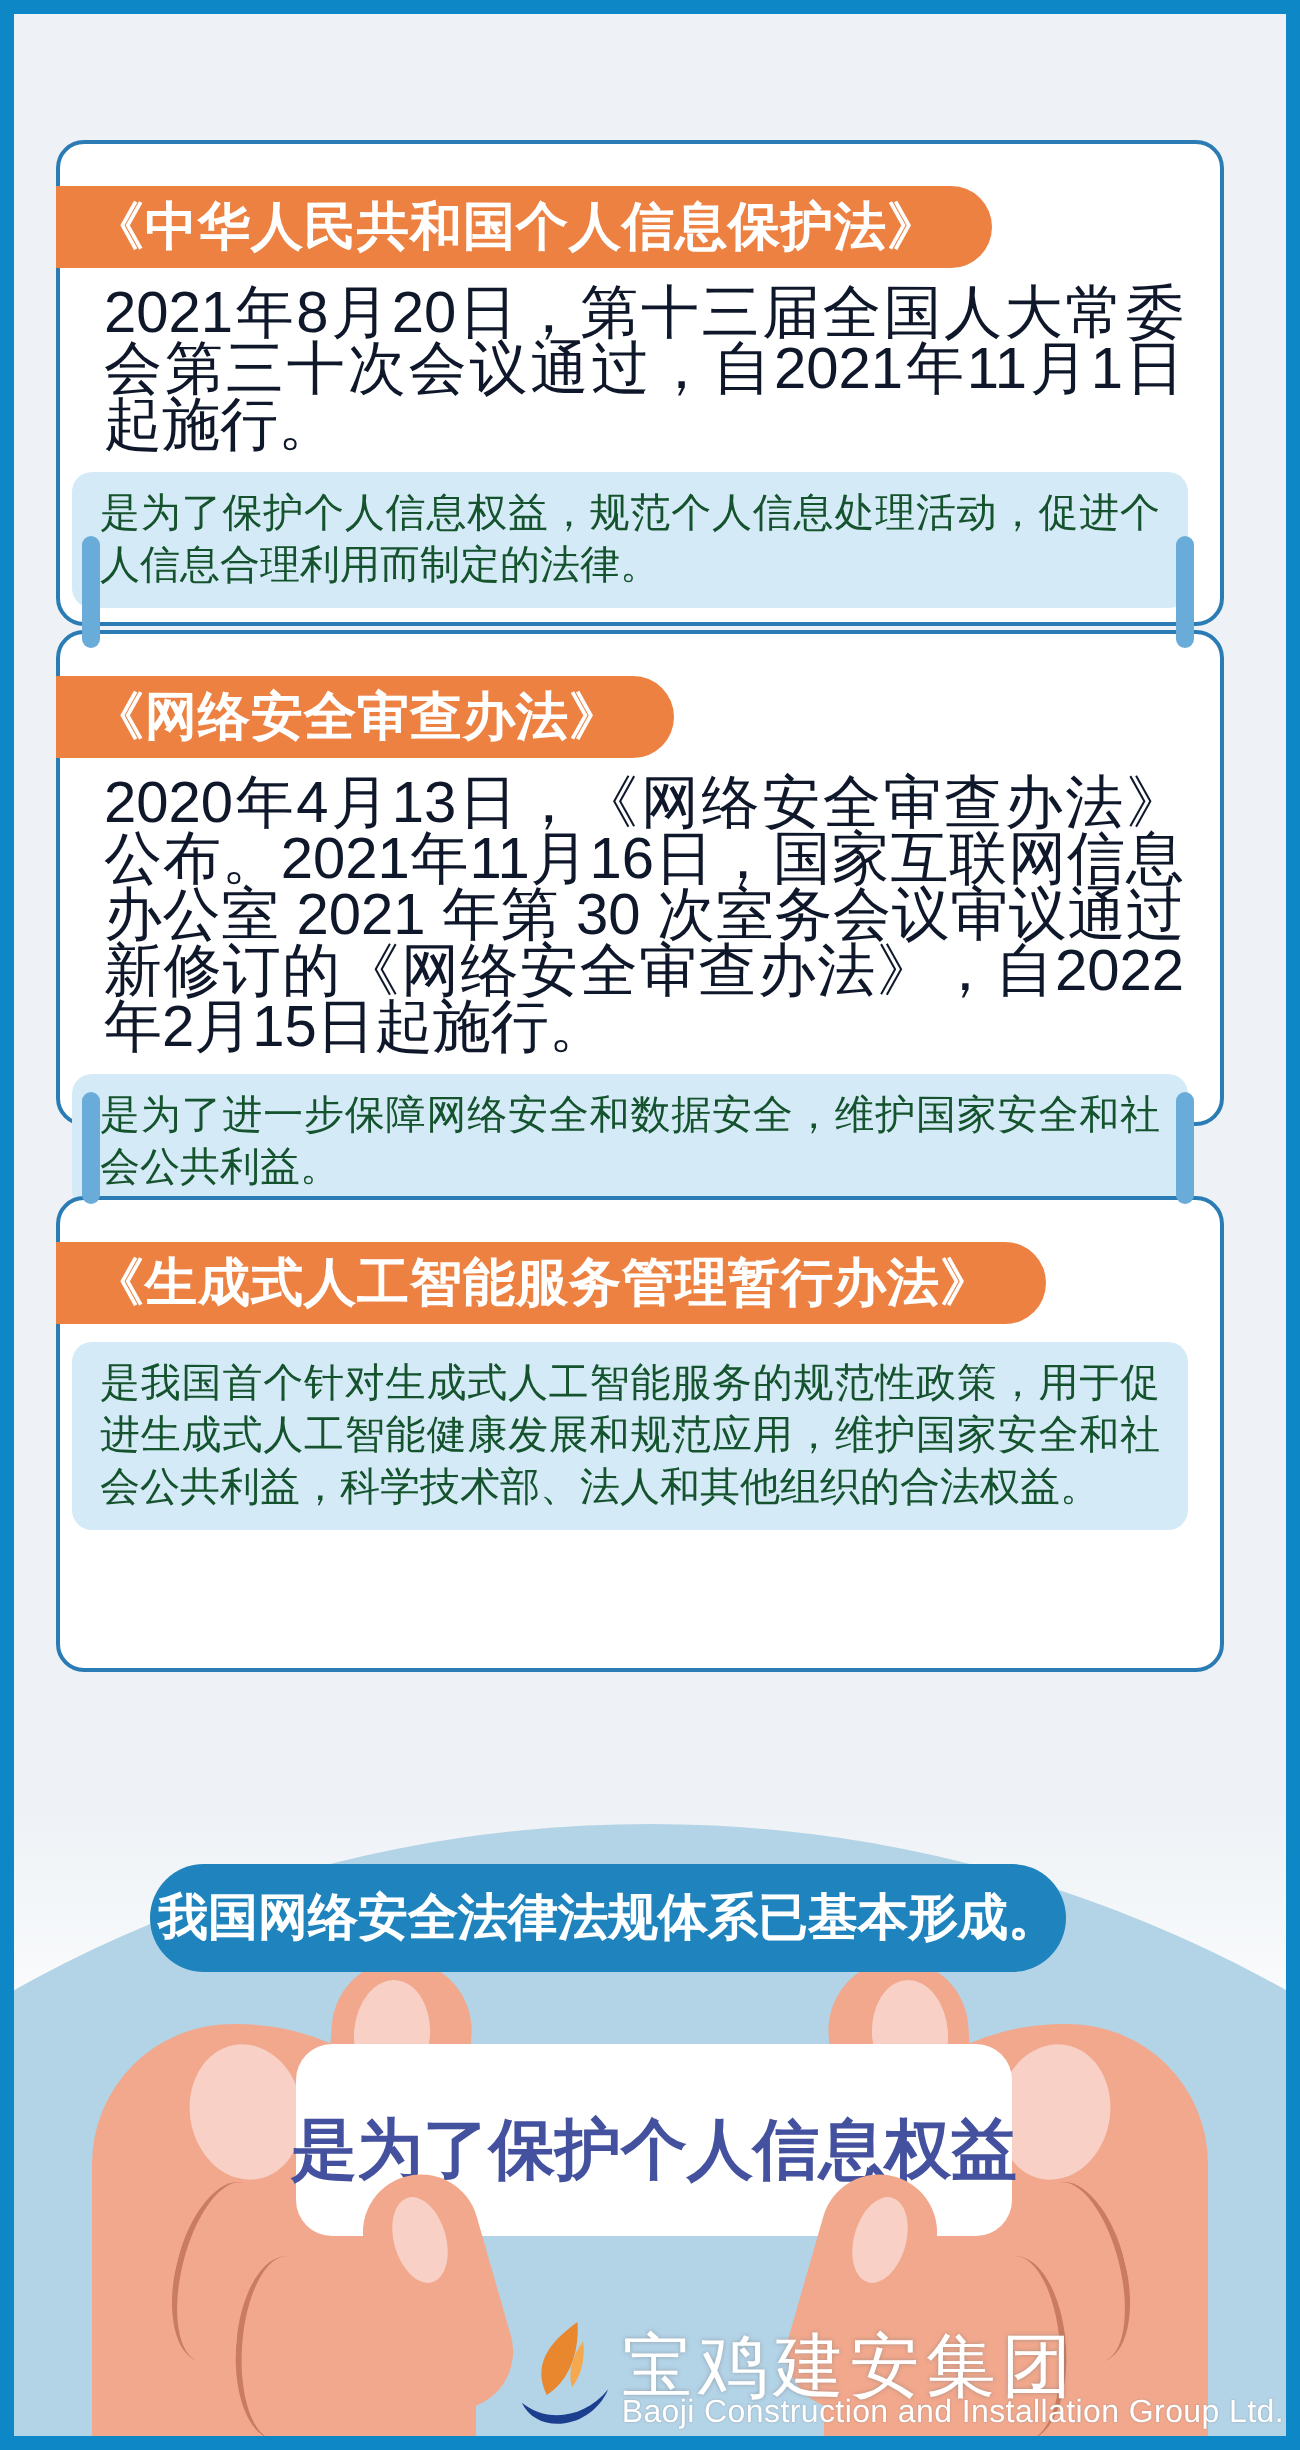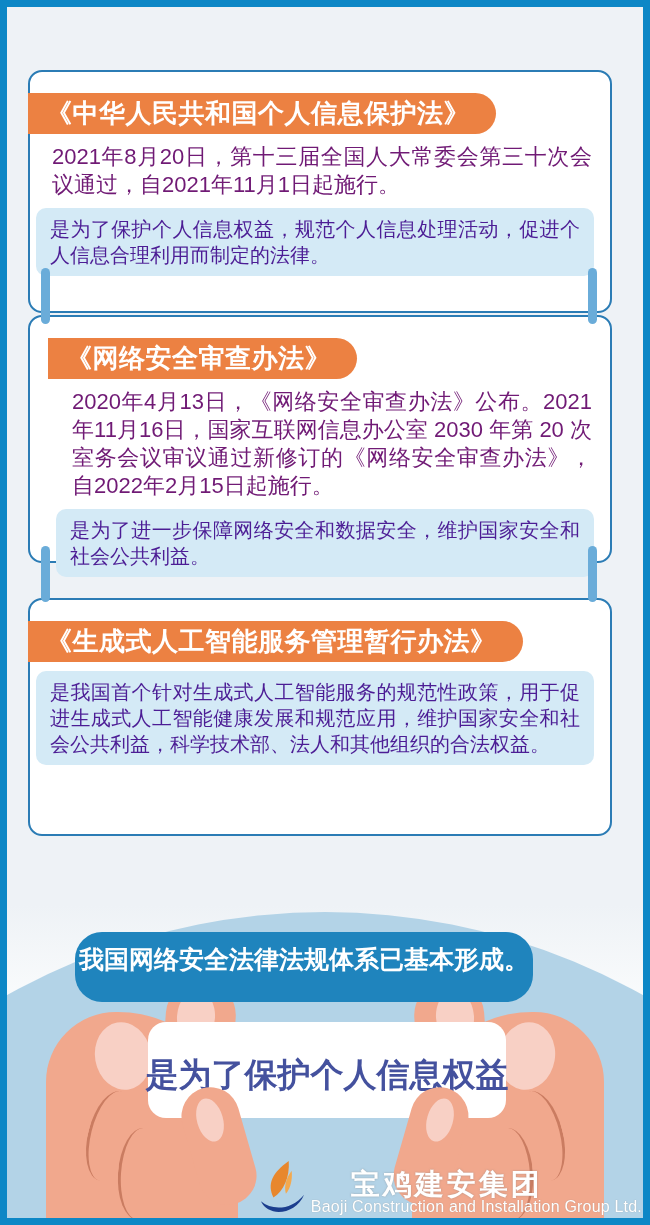--- a/index.html
+++ b/index.html
@@ -14,51 +14,51 @@
   .frame.bottom{left:0;top:1218px;width:650px;height:7px;}
   .frame.left{left:0;top:0;width:7px;height:1225px;}
   .frame.right{left:643px;top:0;width:7px;height:1225px;}
 
   
   .card{
     position:absolute;left:28px;width:584px;box-sizing:border-box;
     background:#ffffff;border:2px solid #2b7cb5;border-radius:14px;z-index:2;
   }
   .card.c1{top:70px;height:243px;}
-  .card.c2{top:315px;height:248px;padding-left:20px;}
+  .card.c2{top:315px;height:248px;}
   .card.c3{top:598px;height:238px;}
   .ribbon{
     display:inline-block;margin:21px 0 0 -2px;max-width:560px;
     background:#ec8142;color:#ffffff;font-weight:bold;font-size:26px;
     line-height:41px;padding:0 26px 0 18px;border-radius:0 21px 21px 0;
     white-space:nowrap;letter-spacing:0.5px;
   }
   .card-body{
-    margin:9px 18px 0 22px;font-size:22px;line-height:28px;color:#701a75;
+    margin:9px 18px 0 22px;font-size:29px;line-height:28px;color:#0f172a;
     text-align:justify;letter-spacing:0;
   }
   .tip{
     margin:9px 16px 0 6px;background:#d4eaf6;border-radius:10px;
-    padding:8px 14px;font-size:20px;line-height:26px;color:#4c1d95;
+    padding:8px 14px;font-size:20px;line-height:26px;color:#14532d;
     text-align:justify;
   }
   
   .connector{position:absolute;width:9px;height:56px;background:#6aacd9;border-radius:5px;z-index:3;}
   .connector.g1l{left:41px;top:268px;}
   .connector.g1r{left:588px;top:268px;}
   .connector.g2l{left:41px;top:546px;}
   .connector.g2r{left:588px;top:546px;}
 
   
   .bottom-bg{position:absolute;left:7px;top:905px;width:636px;height:313px;
     background:linear-gradient(#eef2f6,#fdfefe 40%);z-index:1;}
   .dome{position:absolute;left:-325px;top:912px;width:1300px;height:1300px;
     border-radius:50%;background:#b3d3e7;z-index:1;}
   .pill{
-    position:absolute;left:75px;top:932px;width:458px;height:70px;border-radius:27px;
+    position:absolute;left:75px;top:932px;width:458px;height:54px;border-radius:27px;
     background:#1f84bd;color:#ffffff;font-size:25px;font-weight:bold;
     text-align:center;line-height:54px;z-index:3;white-space:nowrap;
   }
   .skin{background:#f1a88d;position:absolute;}
   .nail{background:#f8d0c5;position:absolute;}
   .thumb{width:70px;height:150px;border-radius:35px;top:980px;z-index:2;}
   .thumb.l{left:163px;transform:rotate(4deg);}
   .thumb.r{left:417px;transform:rotate(-4deg);}
   .thumb-nail{width:38px;height:54px;border-radius:50%;top:990px;z-index:2;}
   .thumb-nail.l{left:177px;transform:rotate(4deg);}
@@ -89,23 +89,22 @@
   .finger-nail.r{left:427px;transform:rotate(16deg);}
 
   
   .watermark{
     position:absolute;right:8px;bottom:12px;z-index:6;display:flex;align-items:flex-end;
     color:#ffffff;
   }
   .wm-logo{width:48px;height:54px;margin-right:4px;flex:0 0 auto;}
   .wm-text{display:flex;flex-direction:column;align-items:flex-start;}
   .wm-cn{
-    font-size:29px;font-weight:bold;letter-spacing:3px;line-height:32px;white-space:nowrap;
+    font-size:35px;font-weight:normal;letter-spacing:3px;line-height:32px;white-space:nowrap;
     text-shadow:0 0 2px rgba(120,120,120,0.55);
-    margin-left:40px;
   }
   .wm-en{
     font-size:16px;letter-spacing:0.2px;line-height:13px;white-space:nowrap;
     text-shadow:0 0 1px rgba(120,120,120,0.6);
   }
 </style>
 </head>
 <body>
 
 <div class="poster">
@@ -123,21 +122,21 @@
     <div class="tip">是为了保护个人信息权益，规范个人信息处理活动，促进个人信息合理利用而制定的法律。</div>
   </section>
 
   <div class="connector g1l"></div>
   <div class="connector g1r"></div>
 
   <section class="card c2">
     <div class="ribbon">
       <span>《网络安全审查办法》</span>
     </div>
-    <p class="card-body">2020年4月13日，《网络安全审查办法》公布。2021年11月16日，国家互联网信息办公室 2030 年第 20 次室务会议审议通过新修订的《网络安全审查办法》，自2022年2月15日起施行。</p>
+    <p class="card-body">2020年4月13日，《网络安全审查办法》公布。2021年11月16日，国家互联网信息办公室 2021 年第 30 次室务会议审议通过新修订的《网络安全审查办法》，自2022年2月15日起施行。</p>
     <div class="tip">是为了进一步保障网络安全和数据安全，维护国家安全和社会公共利益。</div>
   </section>
 
   <div class="connector g2l"></div>
   <div class="connector g2r"></div>
 
   <section class="card c3">
     <div class="ribbon">
       <span>《生成式人工智能服务管理暂行办法》</span>
     </div>

